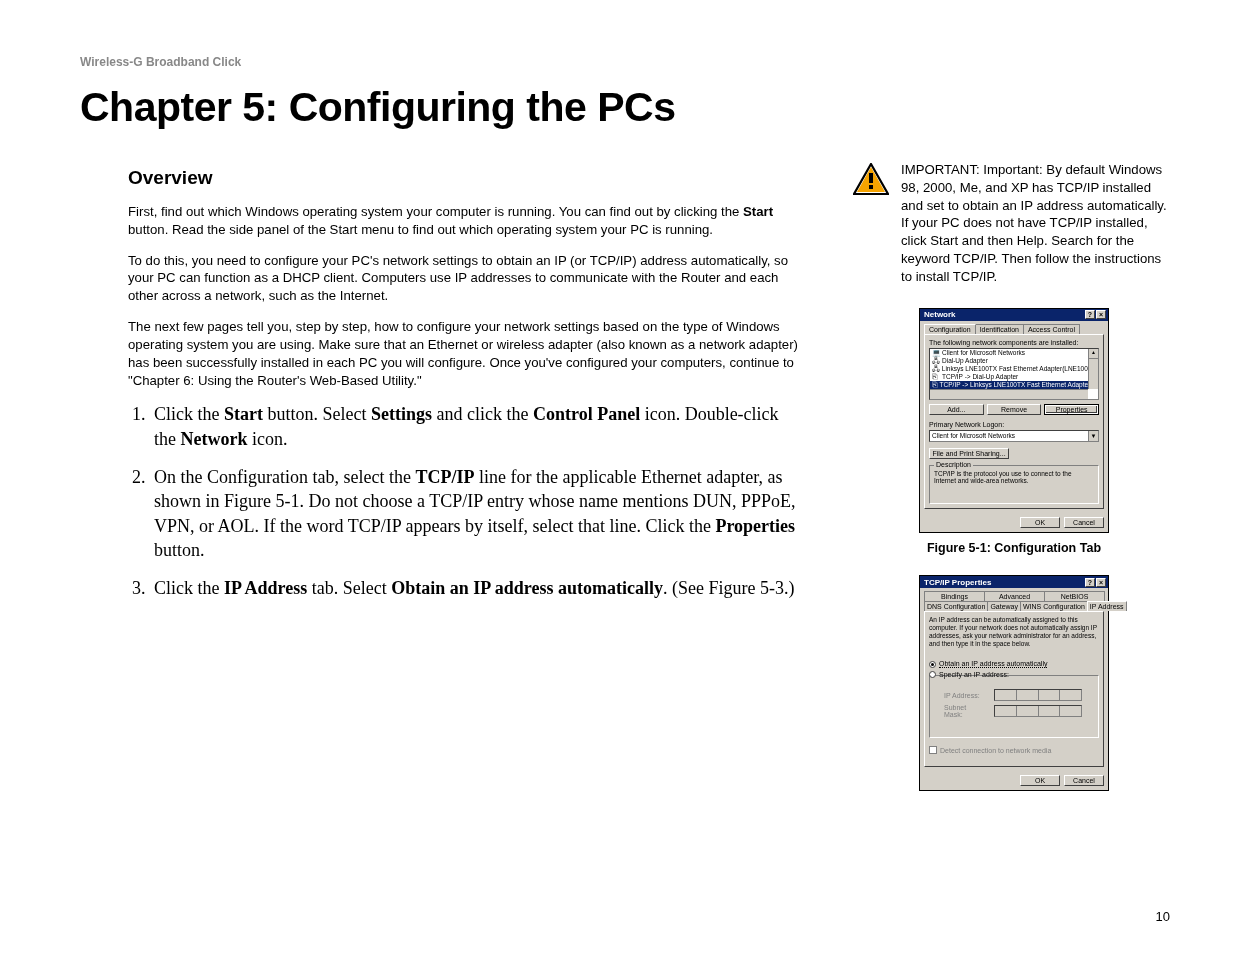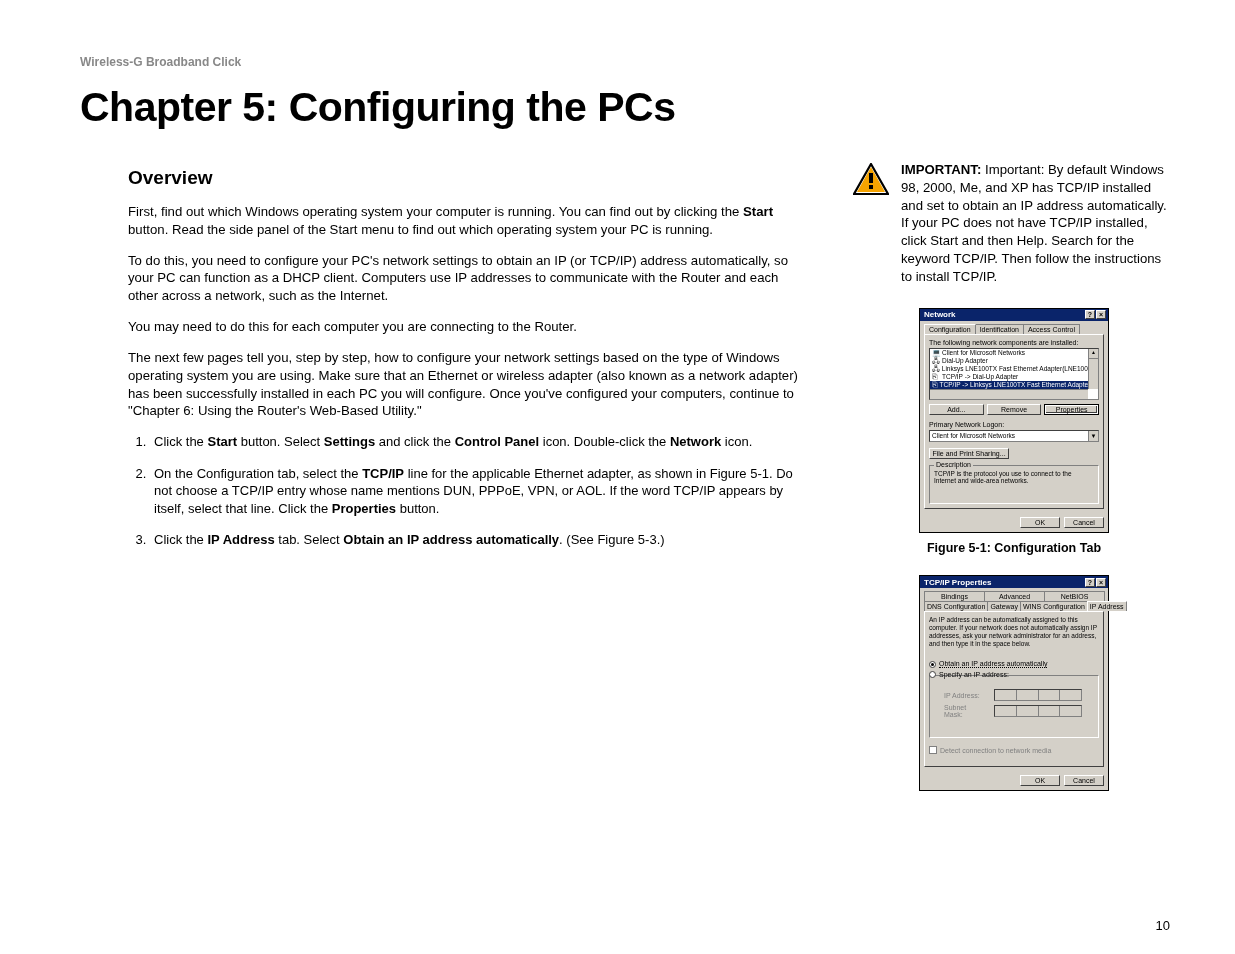--- a/index.html
+++ b/index.html
@@ -44,22 +44,23 @@
     margin-top: 6px;
   }
   .para {
     font-size: 13.2px;
     line-height: 1.35;
     margin-bottom: 13px;
   }
   ol.steps {
     list-style: decimal;
     padding-left: 22px;
-    font-size: 13px;
+    font-size: 18px;
     line-height: 1.35;
+    font-family: Liberation Serif, serif;
   }
   ol.steps li {
     margin-bottom: 14px;
     padding-left: 4px;
   }
   .bold { font-weight: bold; }
   .important-box {
     display: flex;
     gap: 12px;
     margin-bottom: 22px;
@@ -68,21 +69,21 @@
     width: 36px;
     height: 32px;
     flex-shrink: 0;
     margin-top: 2px;
   }
   .important-text {
     font-size: 13.2px;
     line-height: 1.35;
     font-weight: normal;
   }
-  .important-text .lead { font-weight: bold; }
+  .important-text .lead { font-weight: normal; }
   .figure-wrap {
     text-align: center;
     margin-bottom: 20px;
   }
   .figure-caption {
     font-size: 12.5px;
     font-weight: bold;
     margin-top: 8px;
     text-align: center;
   }
@@ -204,39 +205,38 @@
   .tabrow2 .row .tab2 {
     flex:1; text-align:center; padding:1px 2px;
     border:1px solid #808080; border-bottom:none;
     margin-right:-1px; background:#d4d0c8;
     white-space:nowrap;
   }
   .tabrow2 .row .tab2.active { background:#d4d0c8; border-top:1px solid #fff; border-left:1px solid #fff; }
   .page-num {
     position:absolute;
     right: 65px;
-    bottom: 21px;
+    bottom: 30px;
     font-size: 13px;
   }
 </style>
 </head>
 <body>
 
 <div class="breadcrumb">Wireless-G Broadband Click</div>
 <h1 class="chapter-title">Chapter 5: Configuring the PCs</h1>
 
 <div class="content-row">
 
   <div class="main-col">
     <h2 class="section-heading">Overview</h2>
     <p class="para">
       <span>First, find out which Windows operating system your computer is running. You can find out by clicking the </span><span class="bold">Start</span><span> button. Read the side panel of the Start menu to find out which operating system your PC is running.</span>
     </p>
     <p class="para">To do this, you need to configure your PC's network settings to obtain an IP (or TCP/IP) address automatically, so your PC can function as a DHCP client. Computers use IP addresses to communicate with the Router and each other across a network, such as the Internet.</p>
-    <p class="para">You may need to do this for each computer you are connecting to the Router.</p>
     <p class="para">The next few pages tell you, step by step, how to configure your network settings based on the type of Windows operating system you are using. Make sure that an Ethernet or wireless adapter (also known as a network adapter) has been successfully installed in each PC you will configure. Once you've configured your computers, continue to "Chapter 6: Using the Router's Web-Based Utility."</p>
 
     <ol class="steps">
       <li>
         <span>Click the </span><span class="bold">Start</span><span> button. Select </span><span class="bold">Settings</span><span> and click the </span><span class="bold">Control Panel</span><span> icon. Double-click the </span><span class="bold">Network</span><span> icon.</span>
       </li>
       <li>
         <span>On the Configuration tab, select the </span><span class="bold">TCP/IP</span><span> line for the applicable Ethernet adapter, as shown in Figure 5-1. Do not choose a TCP/IP entry whose name mentions DUN, PPPoE, VPN, or AOL. If the word TCP/IP appears by itself, select that line. Click the </span><span class="bold">Properties</span><span> button.</span>
       </li>
       <li>

